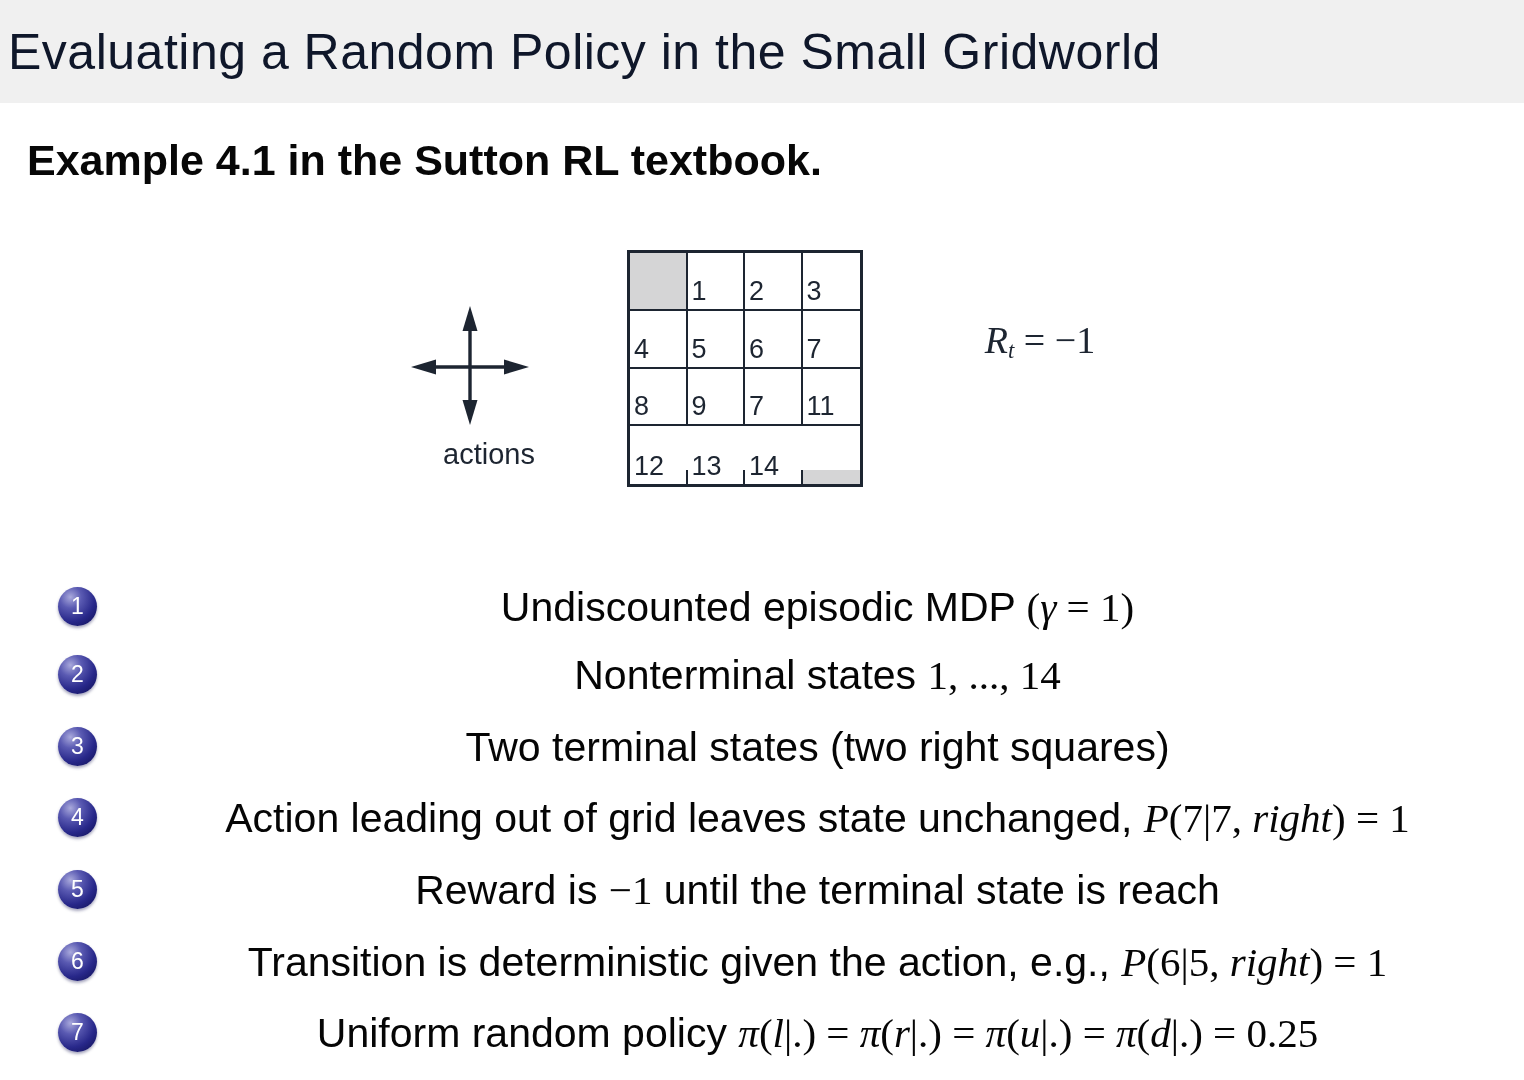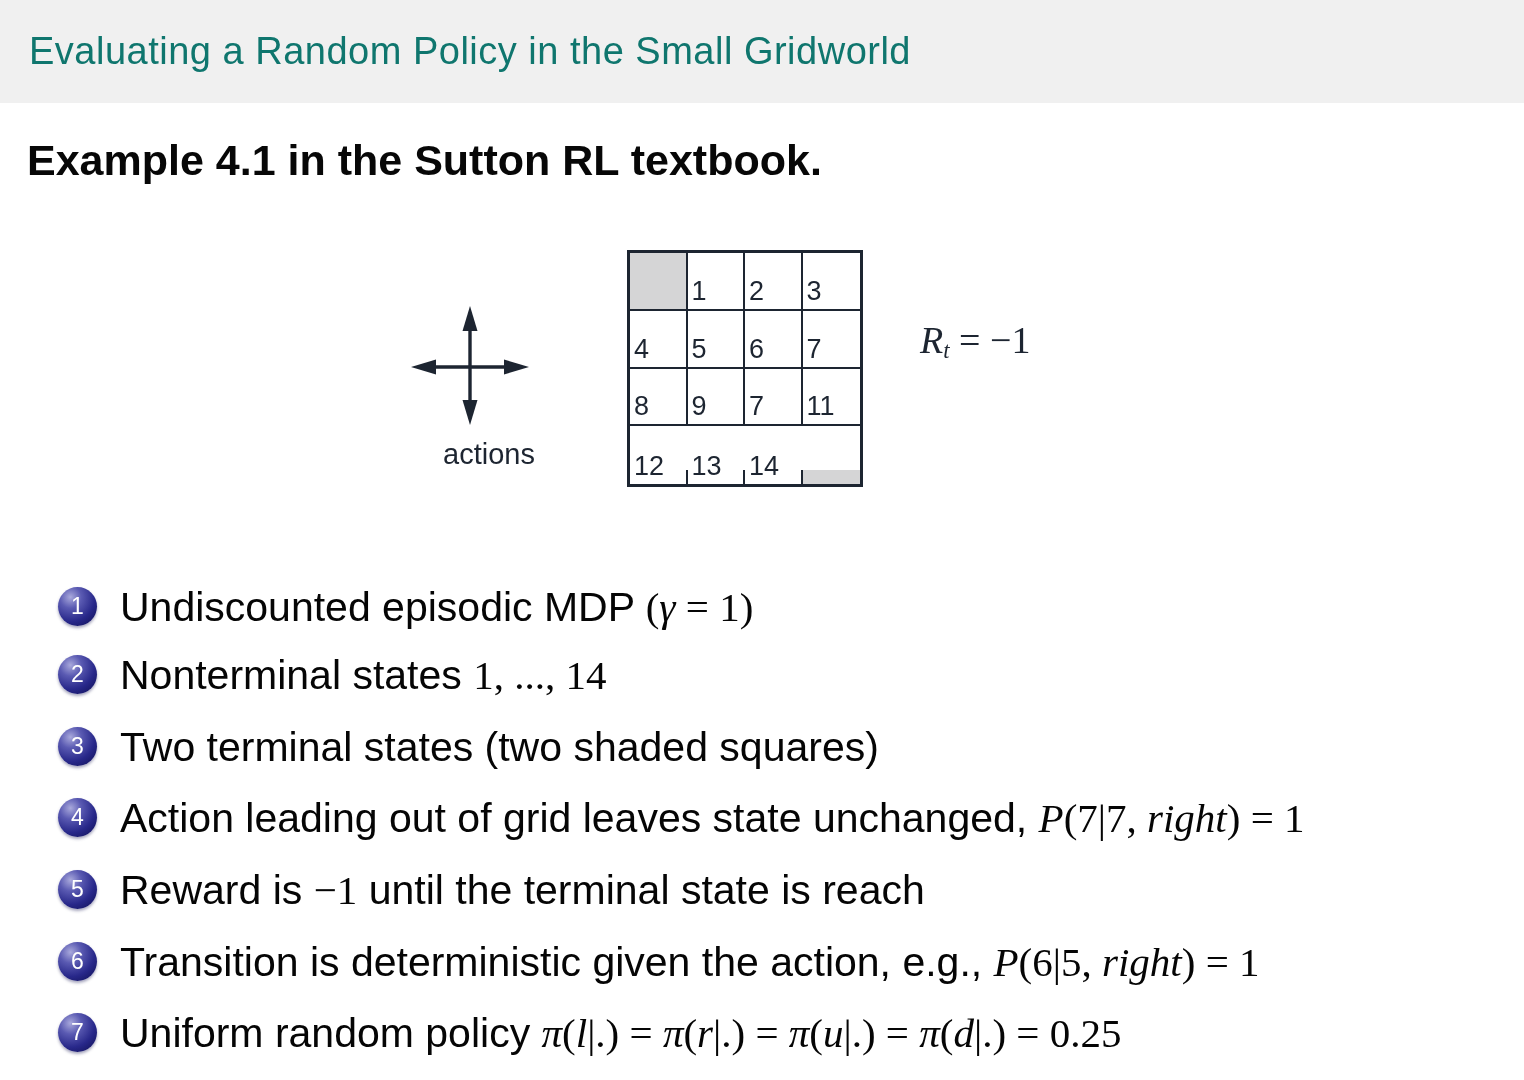--- a/index.html
+++ b/index.html
@@ -9,21 +9,21 @@
     font-family:"Liberation Sans", sans-serif;
     color:#000;
   }
   
   .titlebar{
     position:absolute;left:0;top:0;width:1524px;height:103px;
     background:#f0f0f0;
     display:flex;align-items:center;
   }
   .titlebar .title{
-    padding-left:29px;font-size:38px;letter-spacing:0.5px;color:#0f766e;
+    padding-left:8px;font-size:50px;letter-spacing:0.5px;color:#0f172a;
     white-space:nowrap;
   }
   .subtitle{
     position:absolute;left:27px;top:136px;font-size:43px;color:#070707;font-weight:bold;
   }
   .actions-svg{position:absolute;left:405px;top:300px;}
   .actions-label{
     position:absolute;left:405px;top:438px;width:130px;text-align:right;
     font-size:29px;color:#1d2531;
   }
@@ -38,36 +38,36 @@
     background:#fff;
   }
   .cell:nth-child(4n){border-right:none;}
   .cell:nth-child(n+13){border-bottom:none;margin-top:44px;}
   .cell.shaded{background:#d5d5d6;}
   .cell-num{
     position:absolute;left:4px;bottom:2px;font-size:27px;color:#1d2531;
     font-family:"Liberation Sans", sans-serif;
   }
   .reward{
-    position:absolute;left:920px;top:318px;width:240px;color:#1d2531;
+    position:absolute;left:920px;top:318px;width:240px;text-align:center;color:#1d2531;
   }
   .reward-eq{font-size:38px;font-family:"Liberation Serif", serif;}
   .reward-sub{font-size:28px;margin-top:1px;font-family:"Liberation Sans", sans-serif;}
   
   .items{position:absolute;left:0;top:0;width:1524px;height:1080px;}
   .item{position:absolute;left:0;width:1524px;height:50px;}
   .badge{
     position:absolute;left:58px;top:5px;width:39px;height:39px;border-radius:50%;
     background:radial-gradient(circle at 32% 26%, #a9a9dc 0%, #5a5ab2 28%, #28288a 62%, #0d0d4e 100%);
     color:#ffffff;display:flex;align-items:center;justify-content:center;
     font-size:23px;box-shadow:0 2px 3px rgba(60,60,110,0.45);
   }
   .item-text{
     position:absolute;left:120px;top:0;width:1395px;height:50px;
-    font-size:41px;line-height:50px;white-space:nowrap;color:#050505;
+    font-size:41px;line-height:50px;white-space:nowrap;color:#050505;text-align:center;
   }
   
   .seg-t{font-family:"Liberation Sans", sans-serif;}
   .seg-m{font-family:"Liberation Serif", serif;}
   .seg-i{font-family:"Liberation Serif", serif;font-style:italic;}
   .seg-sub{font-family:"Liberation Serif", serif;font-style:italic;font-size:0.6em;vertical-align:-0.22em;}
 </style>
 </head>
 <body>
 
@@ -144,21 +144,21 @@
     <div class="item" style="top: 582px;">
       <span class="badge">1</span>
       <span class="item-text"><span class="seg-t">Undiscounted episodic MDP </span><span class="seg-m">(</span><span class="seg-i">γ</span><span class="seg-m"> = 1)</span></span>
     </div>
     <div class="item" style="top: 650px;">
       <span class="badge">2</span>
       <span class="item-text"><span class="seg-t">Nonterminal states </span><span class="seg-m">1, ..., 14</span></span>
     </div>
     <div class="item" style="top: 722px;">
       <span class="badge">3</span>
-      <span class="item-text"><span class="seg-t">Two terminal states (two shaded squares)</span></span>
+      <span class="item-text"><span class="seg-t">Two terminal states (two right squares)</span></span>
     </div>
     <div class="item" style="top: 793px;">
       <span class="badge">4</span>
       <span class="item-text"><span class="seg-t">Action leading out of grid leaves state unchanged, </span><span class="seg-i">P</span><span class="seg-m">(7|7, </span><span class="seg-i">right</span><span class="seg-m">) = 1</span></span>
     </div>
     <div class="item" style="top: 865px;">
       <span class="badge">5</span>
       <span class="item-text"><span class="seg-t">Reward is </span><span class="seg-m">−1</span><span class="seg-t"> until the terminal state is reach</span></span>
     </div>
     <div class="item" style="top: 937px;">

